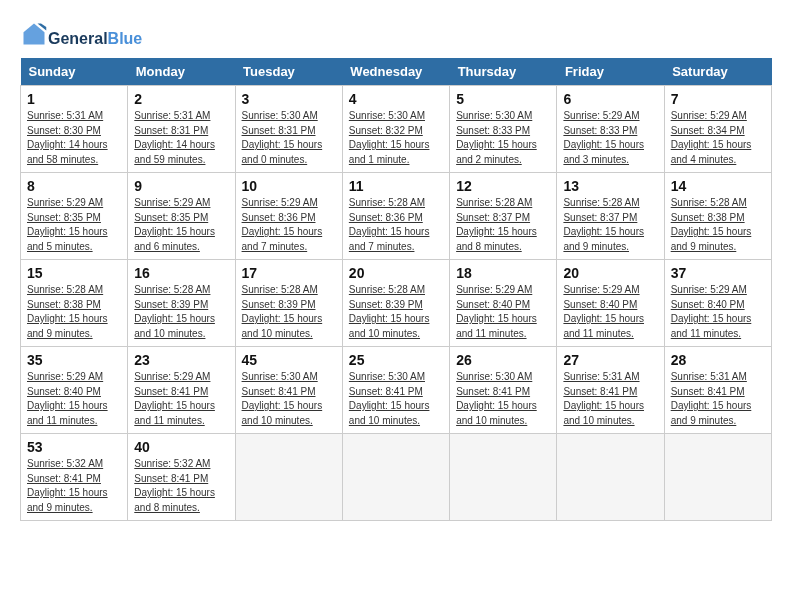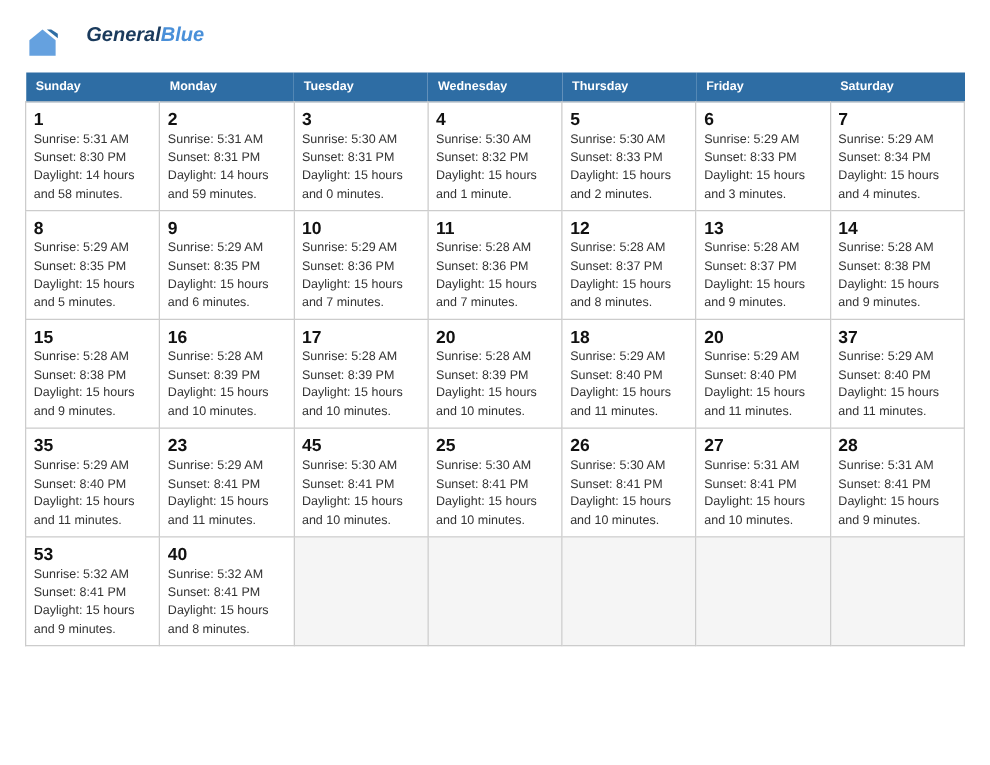--- a/index.html
+++ b/index.html
@@ -11,23 +11,22 @@
       padding: 20px;
     }
     .header {
       display: flex;
       justify-content: space-between;
       align-items: flex-start;
       margin-bottom: 10px;
     }
     .logo {
       display: flex;
-      align-items: flex-start;
-      gap: 21px;
-      font-style: italic;
+      align-items: flex-end;
+      gap: 0;
     }
     .logo-icon {
       width: 28px;
       height: 28px;
     }
     .title-area {
       text-align: right;
     }
     .month-title {
       font-size: 32px;
@@ -41,21 +40,21 @@
     table {
       width: 100%;
       border-collapse: collapse;
       table-layout: fixed;
     }
     th {
       background-color: #2e6da4;
       color: white;
       text-align: left;
       padding: 6px 8px;
-      font-size: 10px;
+      font-size: 13px;
       font-weight: bold;
     }
     td {
       border: 1px solid #ccc;
       vertical-align: top;
       padding: 5px 6px;
       font-size: 10px;
       color: #222;
       height: 80px;
       background: #fff;
@@ -66,20 +65,21 @@
     .day-num {
       font-size: 14px;
       font-weight: bold;
       color: #111;
       display: block;
       margin-bottom: 2px;
     }
     .day-info {
       line-height: 1.45;
       color: #333;
+      text-decoration: underline;
     }
   </style>
 </head>
 <body>
 
 <div class="header">
   <div class="logo">
     <svg class="logo-icon" viewBox="0 0 32 32">
       <polygon points="16,4 28,14 28,28 4,28 4,14" fill="#4a90d9" opacity="0.85"></polygon>
       <polygon points="20,4 30,12 30,8 24,4" fill="#2e6da4"></polygon>

